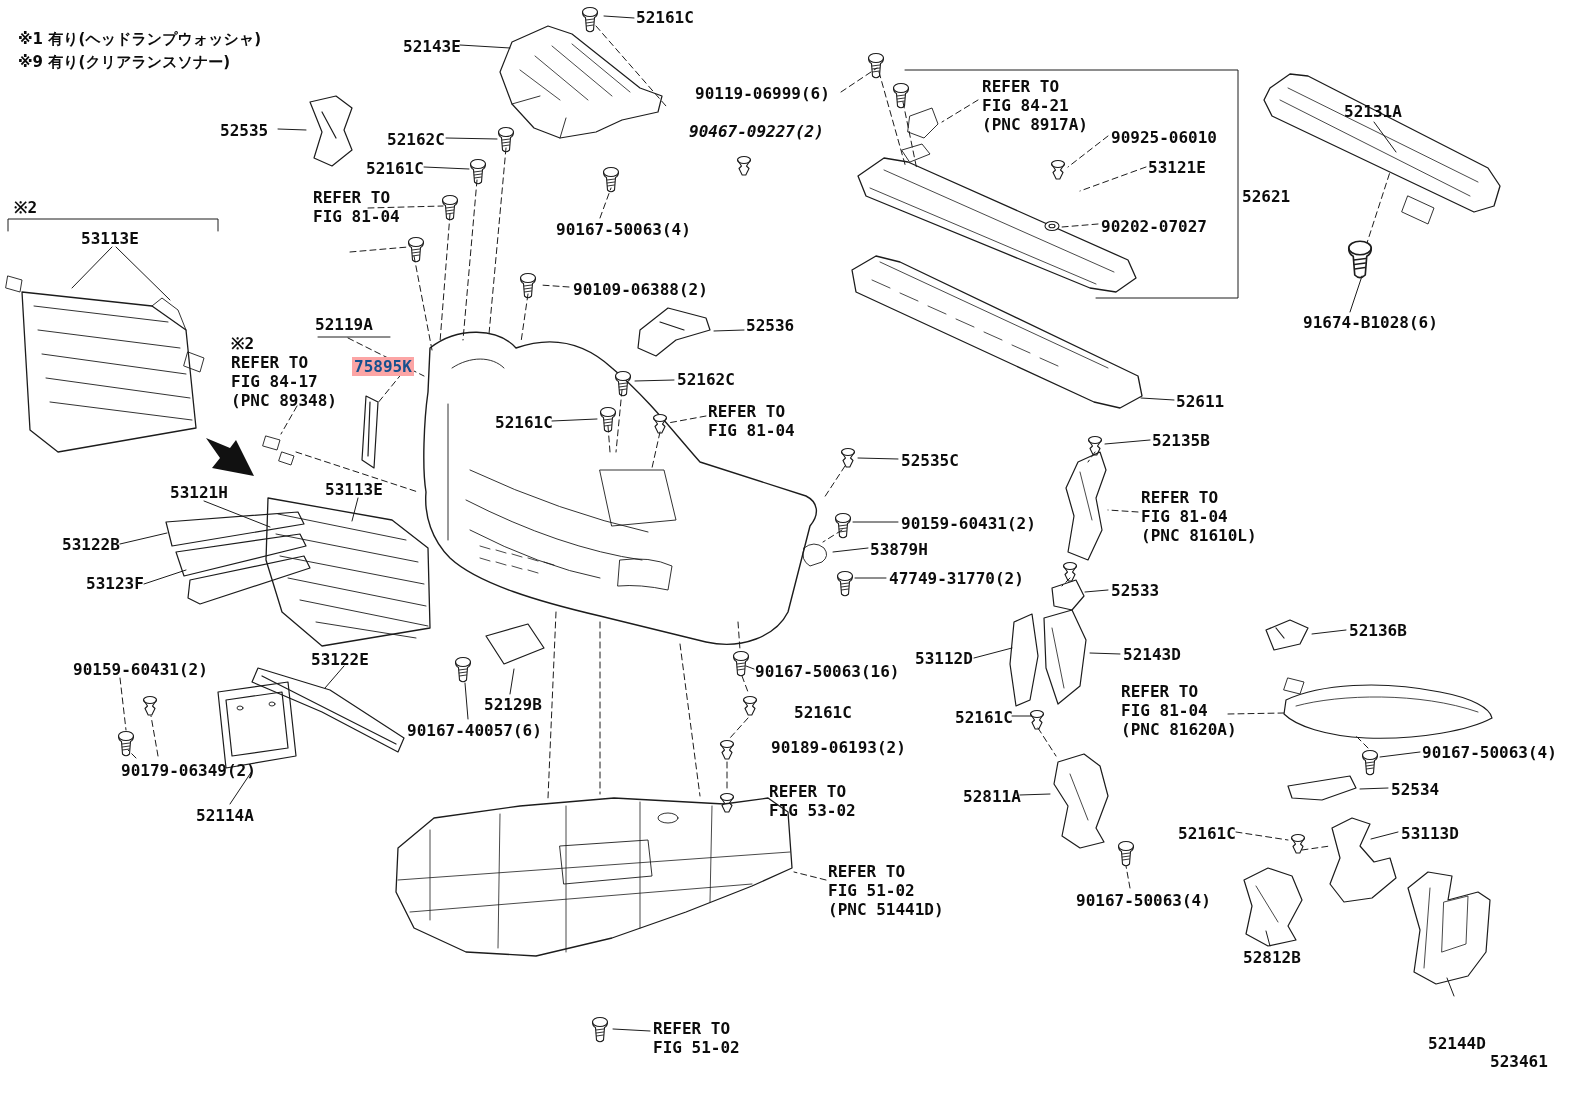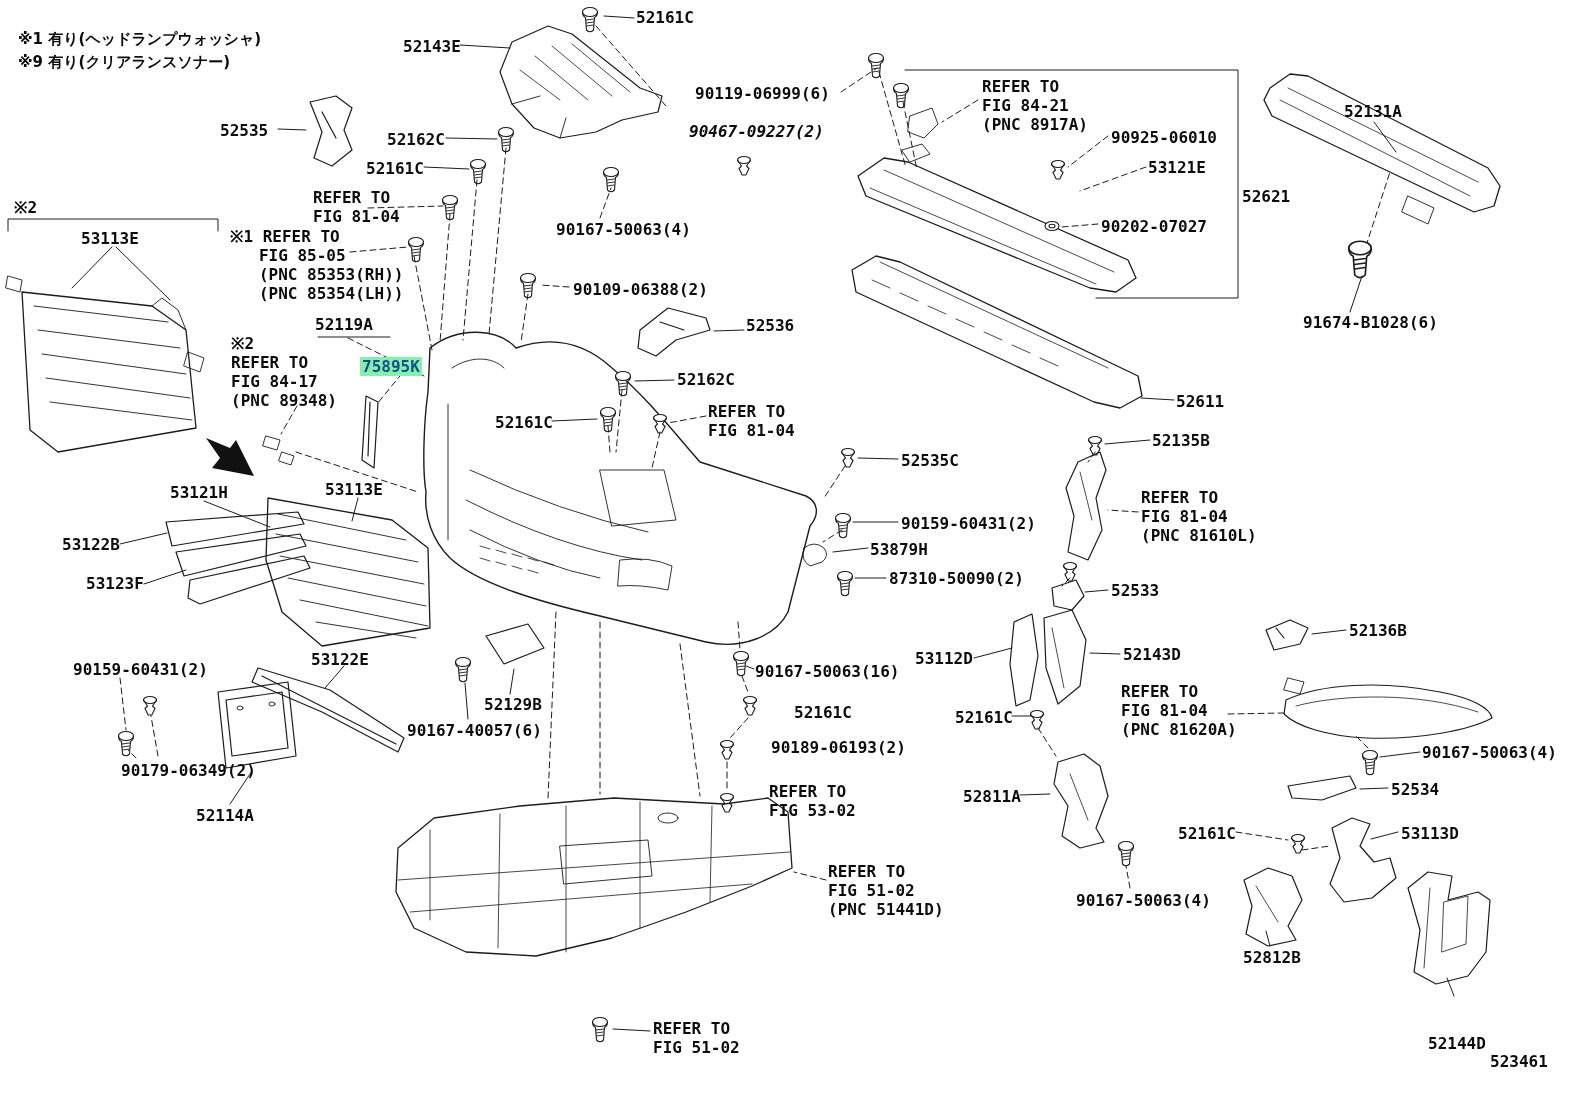--- a/index.html
+++ b/index.html
@@ -8,21 +8,21 @@
     font-family:"DejaVu Sans Mono","Liberation Mono",monospace;
     overflow:hidden;
   }
   #stage{position:absolute;inset:0;}
   #art{position:absolute;left:0;top:0;}
   #labels{position:absolute;inset:0;pointer-events:none;}
   .lbl{
     position:absolute;font-weight:bold;font-size:16px;line-height:19px;
     color:#0c0c0c;white-space:pre;pointer-events:auto;
   }
-  .lbl.hl{background:#86efac;color:#17508e;padding:0 2px;margin-left:8px;}
+  .lbl.hl{background:#fca5a5;color:#17508e;padding:0 2px;}
   .lbl.note{font-family:"DejaVu Sans","Liberation Sans",sans-serif;font-size:15px;}
 </style>
 </head>
 <body>
 
 <div id="stage">
 
 <svg id="art" width="1592" height="1099" viewBox="0 0 1592 1099">
   <defs>
     <g id="bolt" stroke="#1c1c1c" fill="#ffffff" stroke-width="1.1">
@@ -329,24 +329,20 @@
       <div class="lbl" style="left: 689px; top: 122px; font-style: italic;">90467-09227(2)</div>
       <div class="lbl" style="left: 1111px; top: 128px;">90925-06010</div>
       <div class="lbl" style="left: 1148px; top: 158px;">53121E</div>
       <div class="lbl" style="left: 1242px; top: 187px;">52621</div>
       <div class="lbl" style="left: 1344px; top: 102px;">52131A</div>
       <div class="lbl" style="left: 220px; top: 121px;">52535</div>
       <div class="lbl" style="left: 387px; top: 130px;">52162C</div>
       <div class="lbl" style="left: 366px; top: 159px;">52161C</div>
       <div class="lbl" style="left: 313px; top: 188px;">REFER TO
 FIG 81-04</div>
-      <div class="lbl" style="left: 230px; top: 227px;">※1 REFER TO
-   FIG 85-05
-   (PNC 85353(RH))
-   (PNC 85354(LH))</div>
       <div class="lbl" style="left: 556px; top: 220px;">90167-50063(4)</div>
       <div class="lbl" style="left: 1101px; top: 217px;">90202-07027</div>
       <div class="lbl" style="left: 1303px; top: 313px;">91674-B1028(6)</div>
       <div class="lbl" style="left: 14px; top: 198px;">※2</div>
       <div class="lbl" style="left: 81px; top: 229px;">53113E</div>
       <div class="lbl" style="left: 573px; top: 280px;">90109-06388(2)</div>
       <div class="lbl" style="left: 315px; top: 315px;">52119A</div>
       <div class="lbl" style="left: 231px; top: 334px;">※2
 REFER TO
 FIG 84-17
@@ -362,21 +358,21 @@
       <div class="lbl" style="left: 1152px; top: 431px;">52135B</div>
       <div class="lbl" style="left: 1141px; top: 488px;">REFER TO
 FIG 81-04
 (PNC 81610L)</div>
       <div class="lbl" style="left: 170px; top: 483px;">53121H</div>
       <div class="lbl" style="left: 325px; top: 480px;">53113E</div>
       <div class="lbl" style="left: 901px; top: 514px;">90159-60431(2)</div>
       <div class="lbl" style="left: 870px; top: 540px;">53879H</div>
       <div class="lbl" style="left: 1111px; top: 581px;">52533</div>
       <div class="lbl" style="left: 62px; top: 535px;">53122B</div>
-      <div class="lbl" style="left: 889px; top: 569px;">87310-50090(2)</div>
+      <div class="lbl" style="left: 889px; top: 569px;">47749-31770(2)</div>
       <div class="lbl" style="left: 86px; top: 574px;">53123F</div>
       <div class="lbl" style="left: 1349px; top: 621px;">52136B</div>
       <div class="lbl" style="left: 915px; top: 649px;">53112D</div>
       <div class="lbl" style="left: 1123px; top: 645px;">52143D</div>
       <div class="lbl" style="left: 955px; top: 708px;">52161C</div>
       <div class="lbl" style="left: 1121px; top: 682px;">REFER TO
 FIG 81-04
 (PNC 81620A)</div>
       <div class="lbl" style="left: 1422px; top: 743px;">90167-50063(4)</div>
       <div class="lbl" style="left: 1391px; top: 780px;">52534</div>

